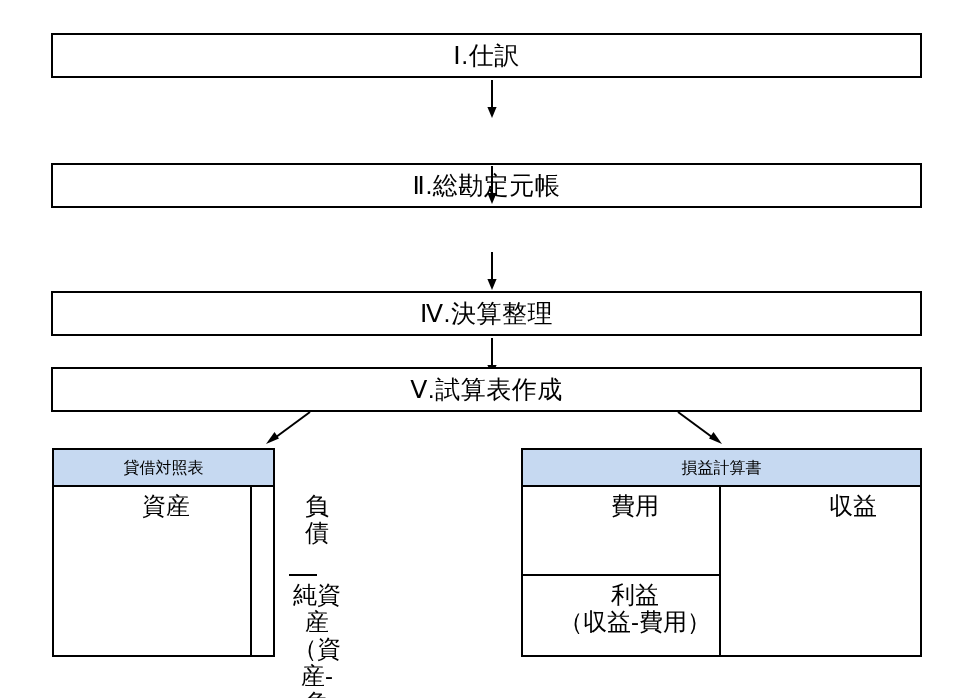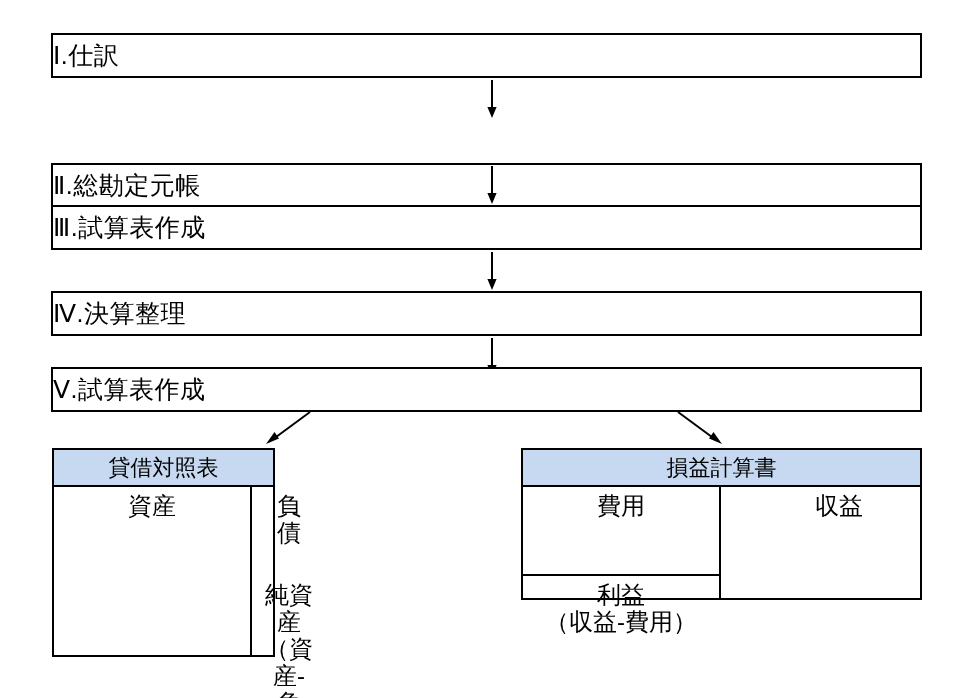--- a/index.html
+++ b/index.html
@@ -24,20 +24,21 @@
   .step-box {
     position: absolute;
     left: 51px;
     width: 871px;
     height: 45px;
     border: 2.5px solid #000000;
     box-sizing: border-box;
     background: #ffffff;
     display: flex;
     align-items: center;
+    justify-content: center;
   }
   .step-label {
     font-size: 25px;
     line-height: 1;
     letter-spacing: 0.5px;
     white-space: nowrap;
   }
 
   
   .v-arrow {
@@ -69,21 +70,21 @@
     height: 37px;
     flex: 0 0 37px;
     background: #c6d9f1;
     border-bottom: 2.5px solid #000000;
     box-sizing: border-box;
     display: flex;
     align-items: center;
     justify-content: center;
   }
   .stmt-header-text {
-    font-size: 22px;
+    font-size: 16px;
     line-height: 1;
     white-space: nowrap;
   }
   .stmt-body {
     flex: 1 1 auto;
     display: flex;
     flex-direction: row;
     min-height: 0;
   }
   .stmt-col {
@@ -95,20 +96,21 @@
   .stmt-col-right { flex: 1 1 auto; margin-left: 37px; }
   .col-divider-right { border-right: 2.5px solid #000000; }
 
   .stmt-cell {
     display: flex;
     align-items: flex-start;
     justify-content: center;
     padding-top: 6px;
     box-sizing: border-box;
     text-align: center;
+    padding-left: 28px;
   }
   .cell-divider-bottom { border-bottom: 2.5px solid #000000; }
   .cell-text {
     font-size: 24px;
     line-height: 1.12;
     white-space: pre-line;
   }
 
   
   .bs-upper { flex: 0 0 89px; }
@@ -137,23 +139,20 @@
     <span class="step-label">Ⅱ.総勘定元帳</span>
   </div>
 
   <div class="v-arrow" style="top:166px;">
     <svg width="16" height="40" viewBox="0 0 16 40" aria-hidden="true">
       <line x1="8" y1="0" x2="8" y2="31" stroke="#000000" stroke-width="2"></line>
       <polygon points="8,38 3.4,27 12.6,27" fill="#000000"></polygon>
     </svg>
   </div>
 
-  <div class="step-box" style="top:205px;">
-    <span class="step-label">Ⅲ.試算表作成</span>
-  </div>
 
   <div class="v-arrow" style="top:252px;">
     <svg width="16" height="40" viewBox="0 0 16 40" aria-hidden="true">
       <line x1="8" y1="0" x2="8" y2="31" stroke="#000000" stroke-width="2"></line>
       <polygon points="8,38 3.4,27 12.6,27" fill="#000000"></polygon>
     </svg>
   </div>
 
   <div class="step-box" style="top:291px;">
     <span class="step-label">Ⅳ.決算整理</span>
@@ -202,21 +201,21 @@
           <span class="cell-text">負債</span>
         </div>
         <div class="stmt-cell bs-lower">
           <span class="cell-text">純資産
 （資産-負債）</span>
         </div>
       </div>
     </div>
   </div>
 
-  <div class="stmt-table" style="left:521px; top:448px; width:401px; height:152px;">
+  <div class="stmt-table" style="left:521px; top:448px; width:401px; height:209px;">
     <div class="stmt-header">
       <span class="stmt-header-text">損益計算書</span>
     </div>
     <div class="stmt-body">
       <div class="stmt-col stmt-col-left col-divider-right">
         <div class="stmt-cell is-upper cell-divider-bottom">
           <span class="cell-text">費用</span>
         </div>
         <div class="stmt-cell is-lower">
           <span class="cell-text">利益

